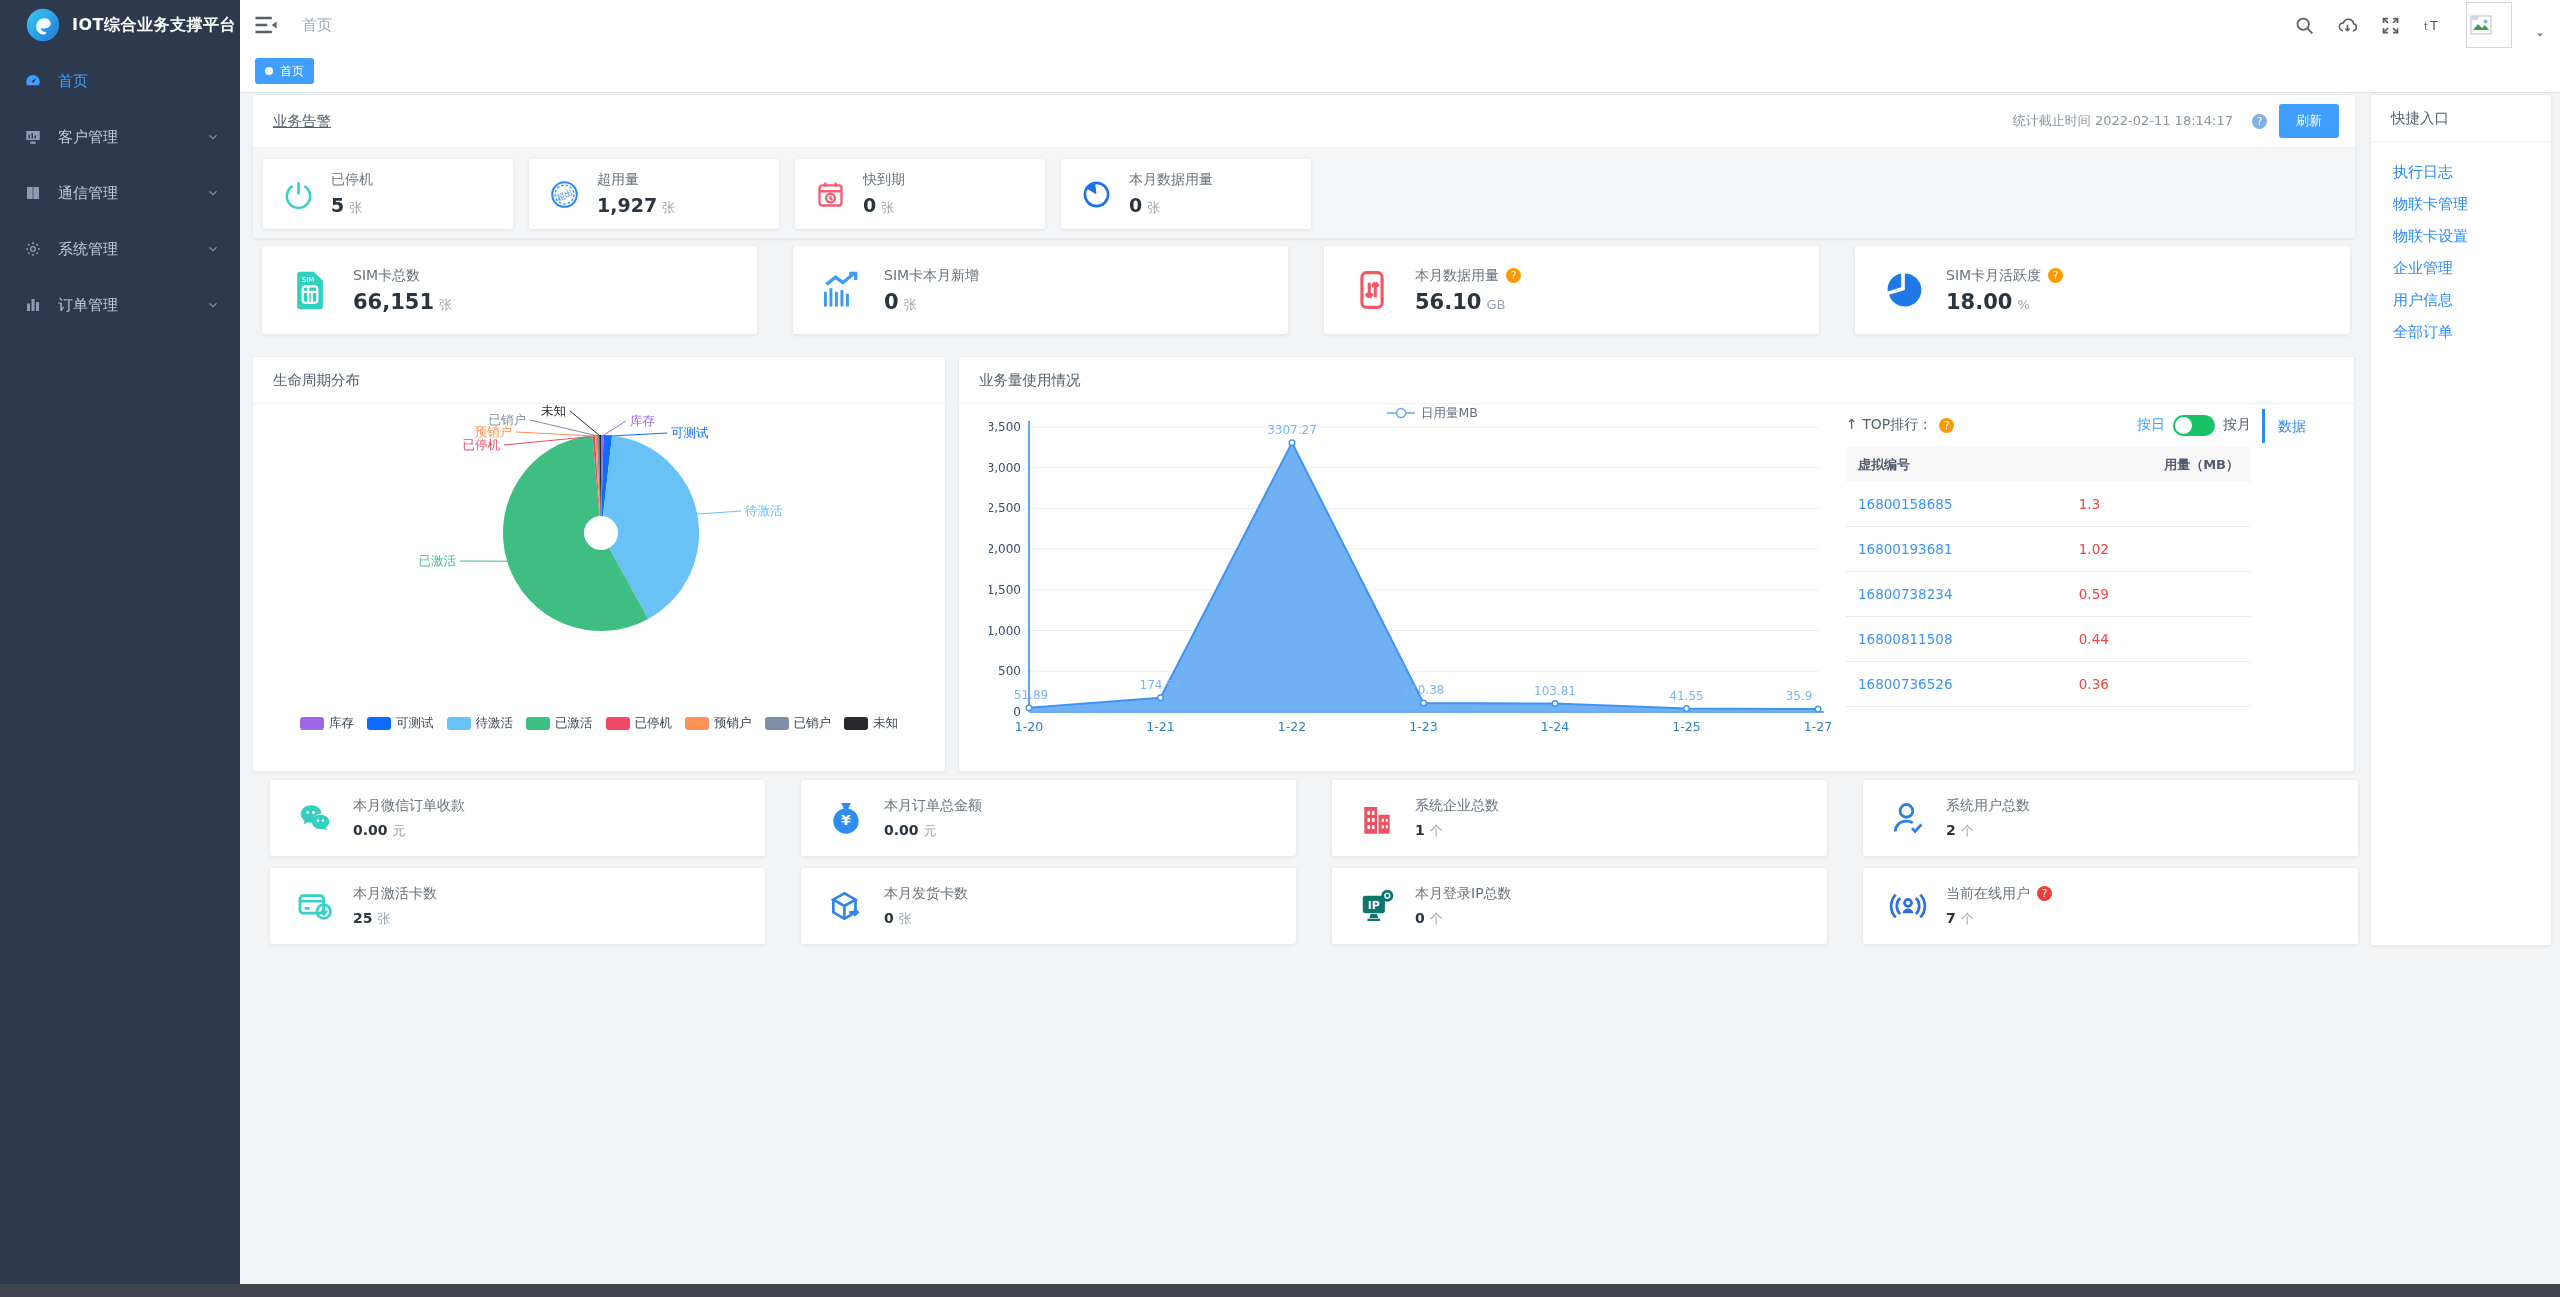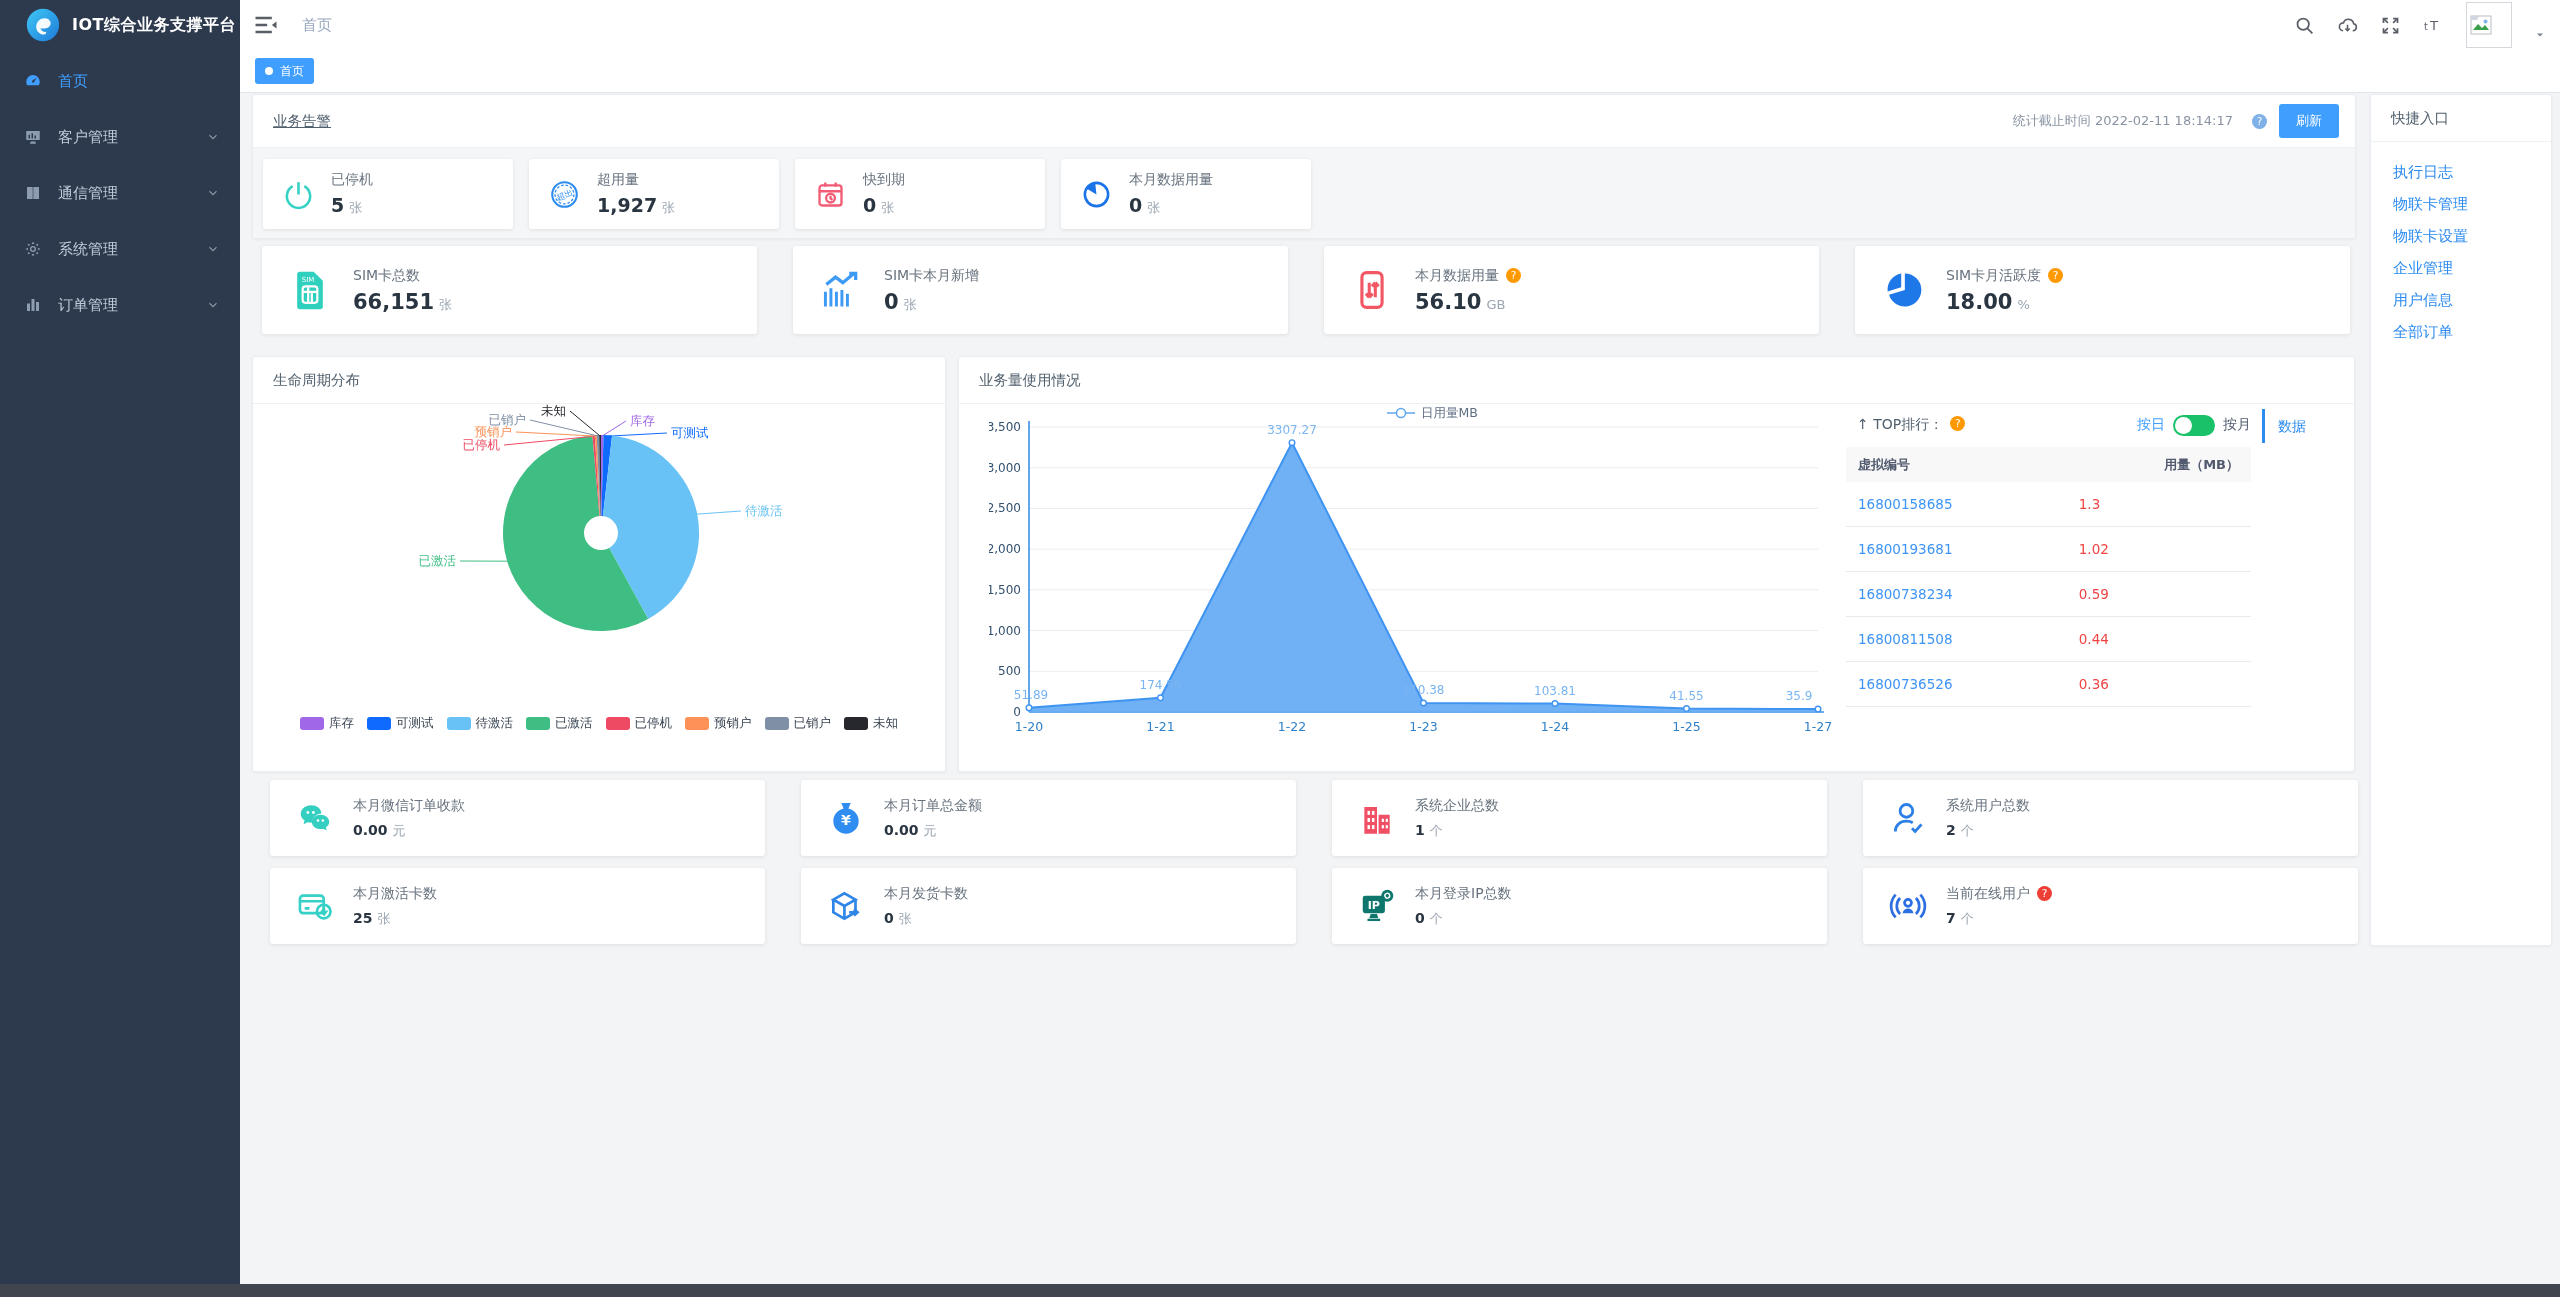--- a/index.html
+++ b/index.html
@@ -74,21 +74,21 @@
   #pie-svg{position:absolute;left:0;top:46px;width:694px;height:300px;}
   .pie-legend{position:absolute;left:0;right:0;top:358px;display:flex;justify-content:center;gap:13px;}
   .lg-item{display:inline-flex;align-items:center;gap:5px;cursor:pointer;}
   .lg-item i{width:24px;height:13px;border-radius:3px;display:inline-block;}
   .lg-item em{font-style:normal;font-size:12.5px;color:#3c4654;}
   
   .usage-panel{left:718px;top:264px;width:1397px;height:416px;}
   #line-svg{position:absolute;left:30px;top:46px;width:870px;height:360px;}
   .top-block{position:absolute;left:887px;top:50px;width:405px;}
   .top-head{display:flex;align-items:center;height:36px;font-size:14px;color:#51606e;}
-  .top-title{display:flex;align-items:flex-start;margin-left:11px;}
+  .top-title{display:flex;align-items:center;}
   .tg-day{margin-left:auto;color:#409eff;cursor:pointer;}
   .tg-month{color:#515a6e;cursor:pointer;}
   .switch{width:42px;height:21px;border-radius:11px;background:#19c269;margin:0 8px;position:relative;cursor:pointer;flex:0 0 42px;}
   .switch .knob{position:absolute;left:2px;top:2px;width:17px;height:17px;border-radius:50%;background:#fff;}
   .ttable{width:100%;border-collapse:collapse;margin-top:4px;}
   .ttable th{background:#f8f8f9;font-size:13px;color:#515a6e;height:35px;font-weight:bold;padding:0 12px;}
   .ttable th:first-child{text-align:left;} .ttable th:last-child{text-align:right;}
   .ttable td{height:44px;border-bottom:1px solid #e8eaec;font-size:13.5px;padding:0 12px;}
   .ttable td.id{color:#3d94f5;cursor:pointer;} .ttable td.val{text-align:left;color:#ef4444;}
   .data-tab{position:absolute;left:1303px;top:52px;border-left:3px solid #2d8cf0;padding-left:13px;line-height:34px;

